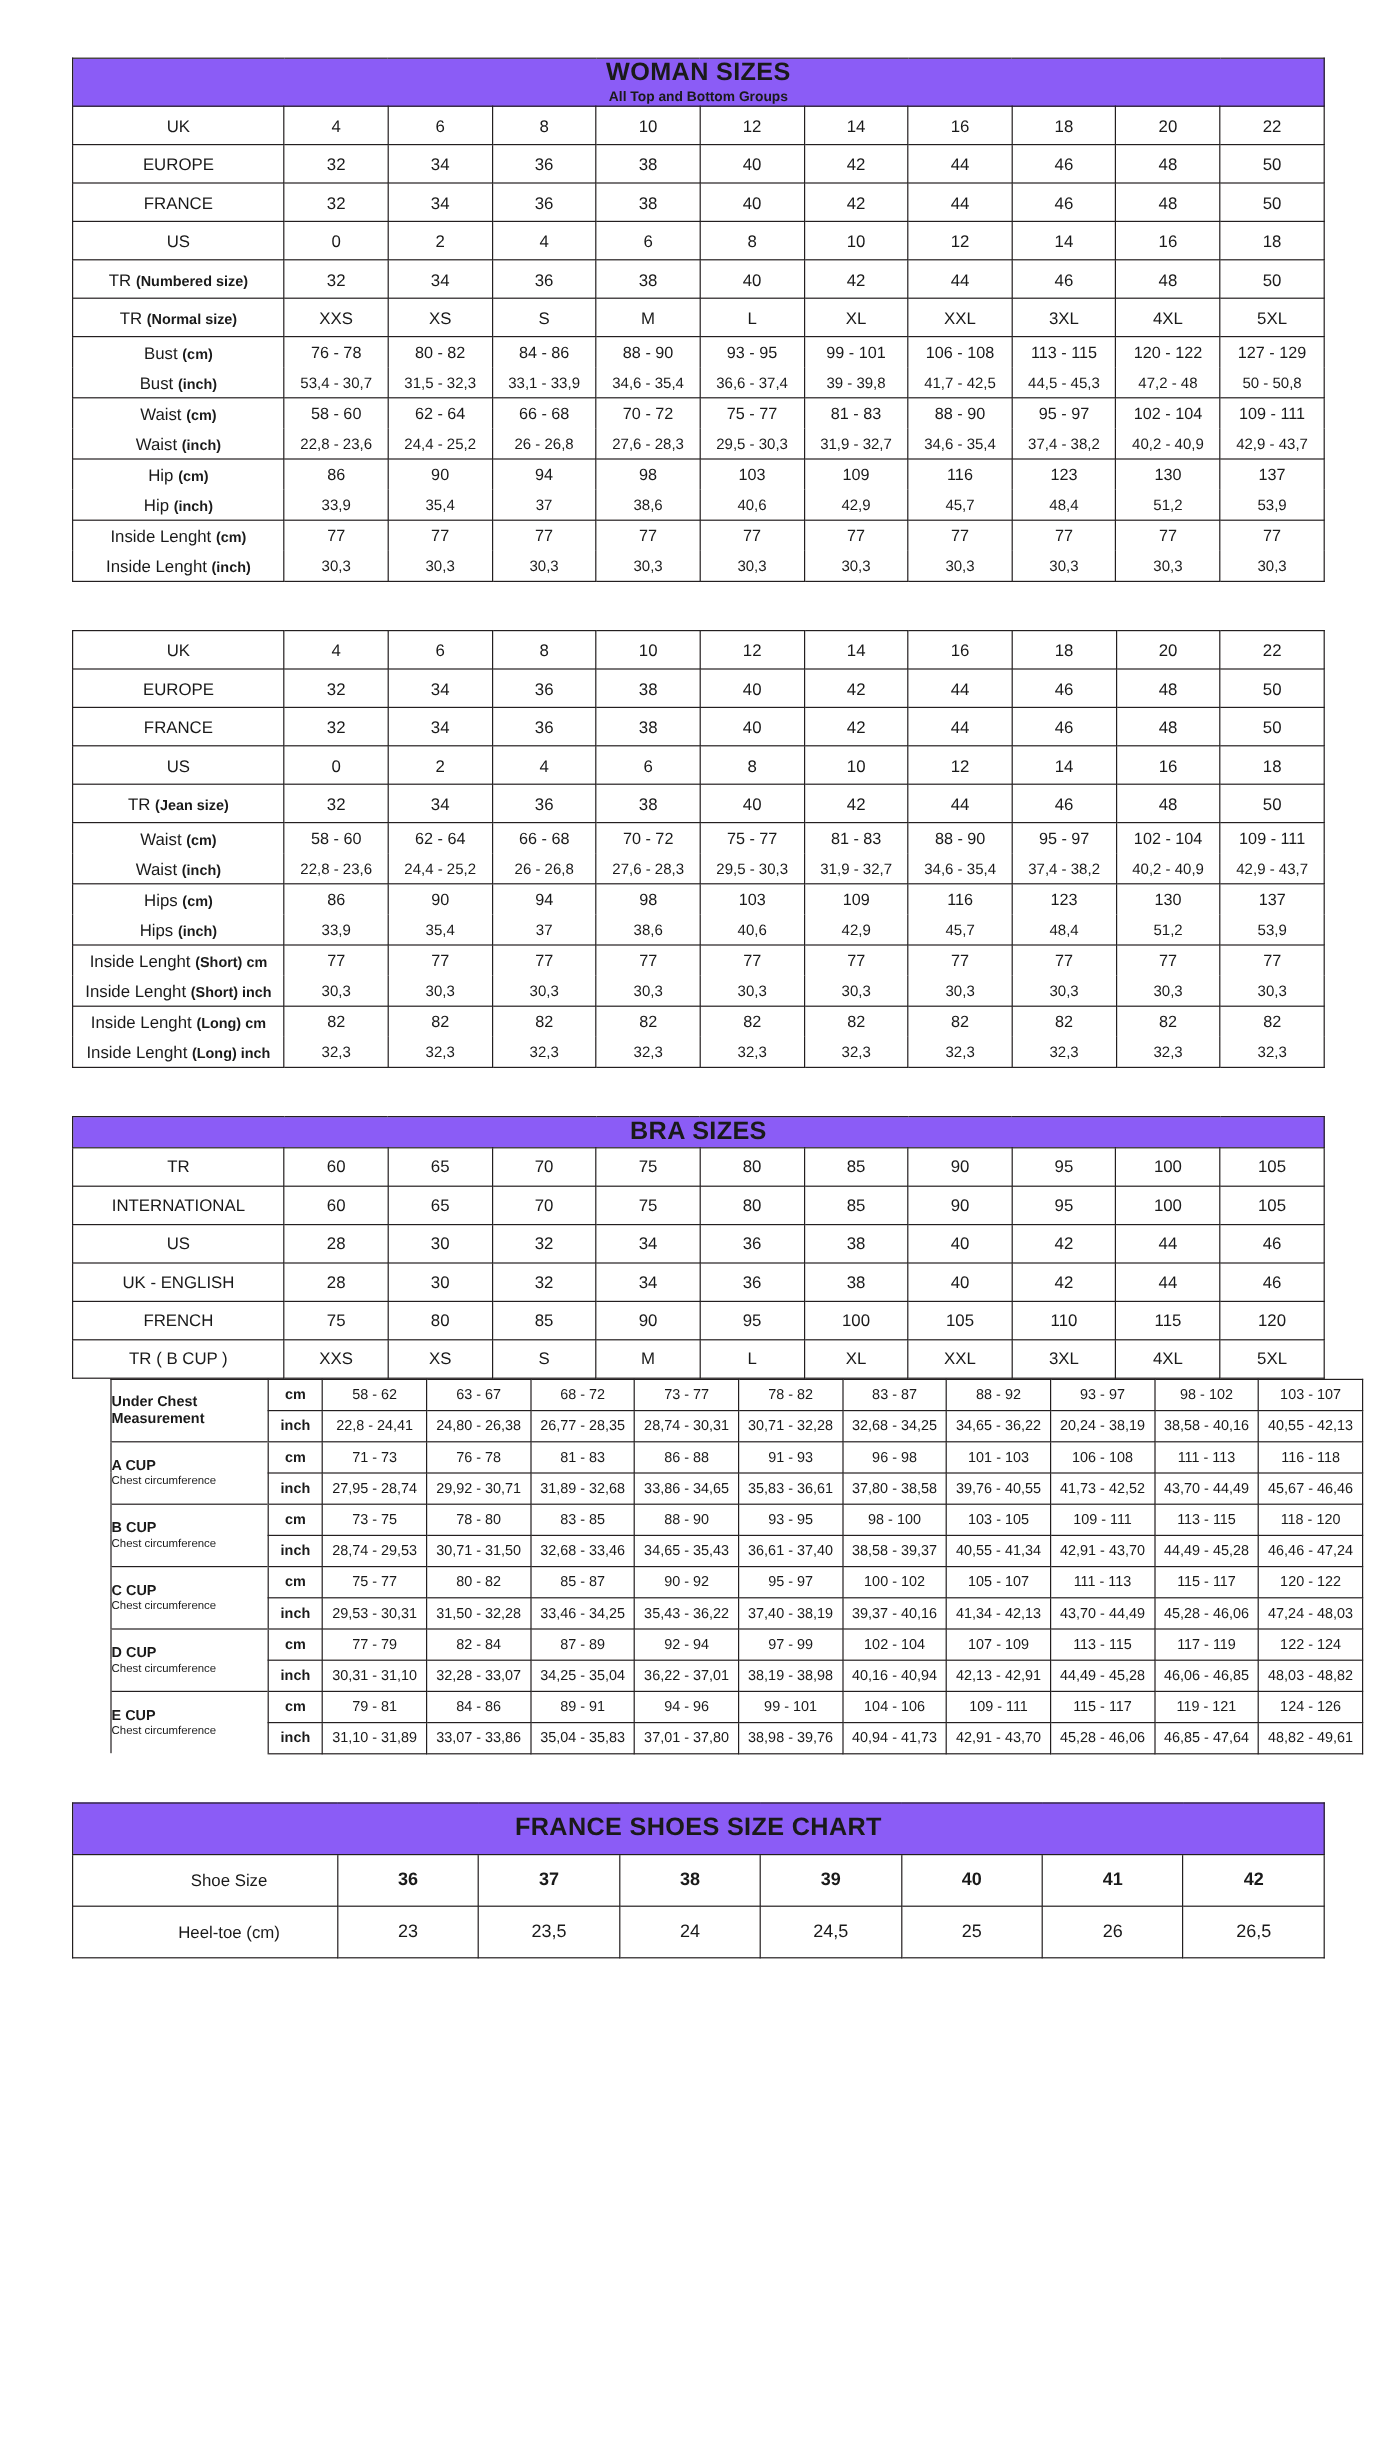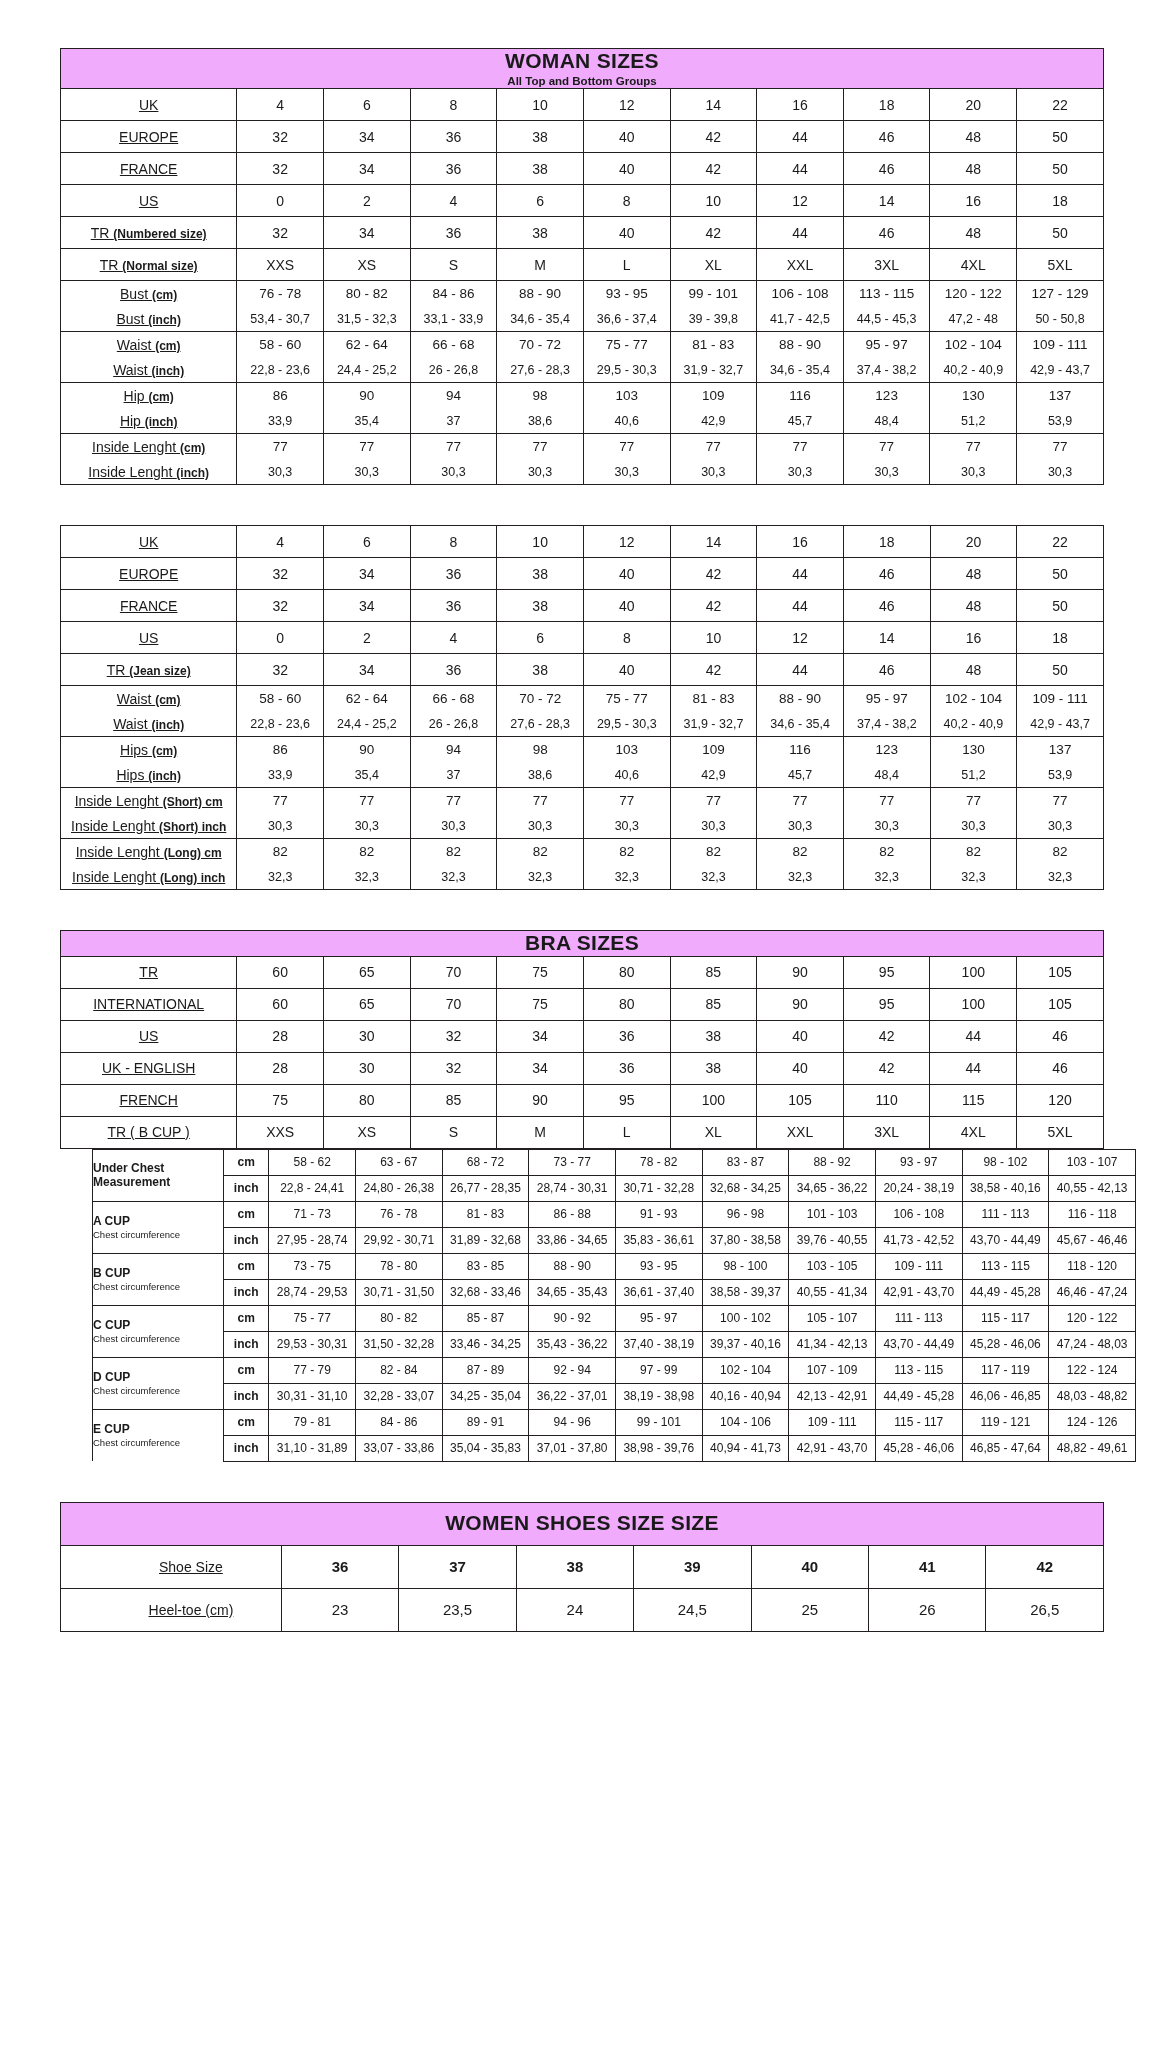--- a/index.html
+++ b/index.html
@@ -27,21 +27,21 @@
     background: #fff;
   }
   table.sizetable td, table.sizetable th {
     border: 1px solid #231f20;
     text-align: center;
     vertical-align: middle;
     padding: 0;
     font-weight: normal;
   }
   .title-cell {
-    background: #f0abfc;
+    background: #8b5cf6;
     padding: 10px 0 9px 0;
     line-height: 1.15;
   }
   .title-main {
     font-size: 21px;
     font-weight: bold;
     letter-spacing: 0.3px;
     display: block;
   }
   .title-sub {
@@ -49,21 +49,20 @@
     font-weight: bold;
     display: block;
     margin-top: 2px;
   }
   .rowlabel {
     text-align: right;
     padding-left: 12px;
     font-size: 14px;
     font-weight: bold;
     height: 31px;
-    text-decoration: underline;
   }
   .rowlabel .small {
     font-size: 12px;
     font-weight: bold;
   }
   td.val {
     font-size: 14px;
     height: 31px;
   }
   
@@ -780,21 +779,21 @@
   </table>
 
   <table class="sizetable shoes" style="margin-bottom:0;">
     <colgroup>
       <col style="width:220px">
       <col span="7" style="width:117px">
     </colgroup>
     <tbody>
       <tr>
         <td class="title-cell" colspan="8">
-          <span class="title-main">WOMEN SHOES SIZE SIZE</span>
+          <span class="title-main">FRANCE SHOES SIZE CHART</span>
         </td>
       </tr>
       <tr>
         <td class="rowlabel">Shoe Size</td>
         <td class="val">36</td>
         <td class="val">37</td>
         <td class="val">38</td>
         <td class="val">39</td>
         <td class="val">40</td>
         <td class="val">41</td>

